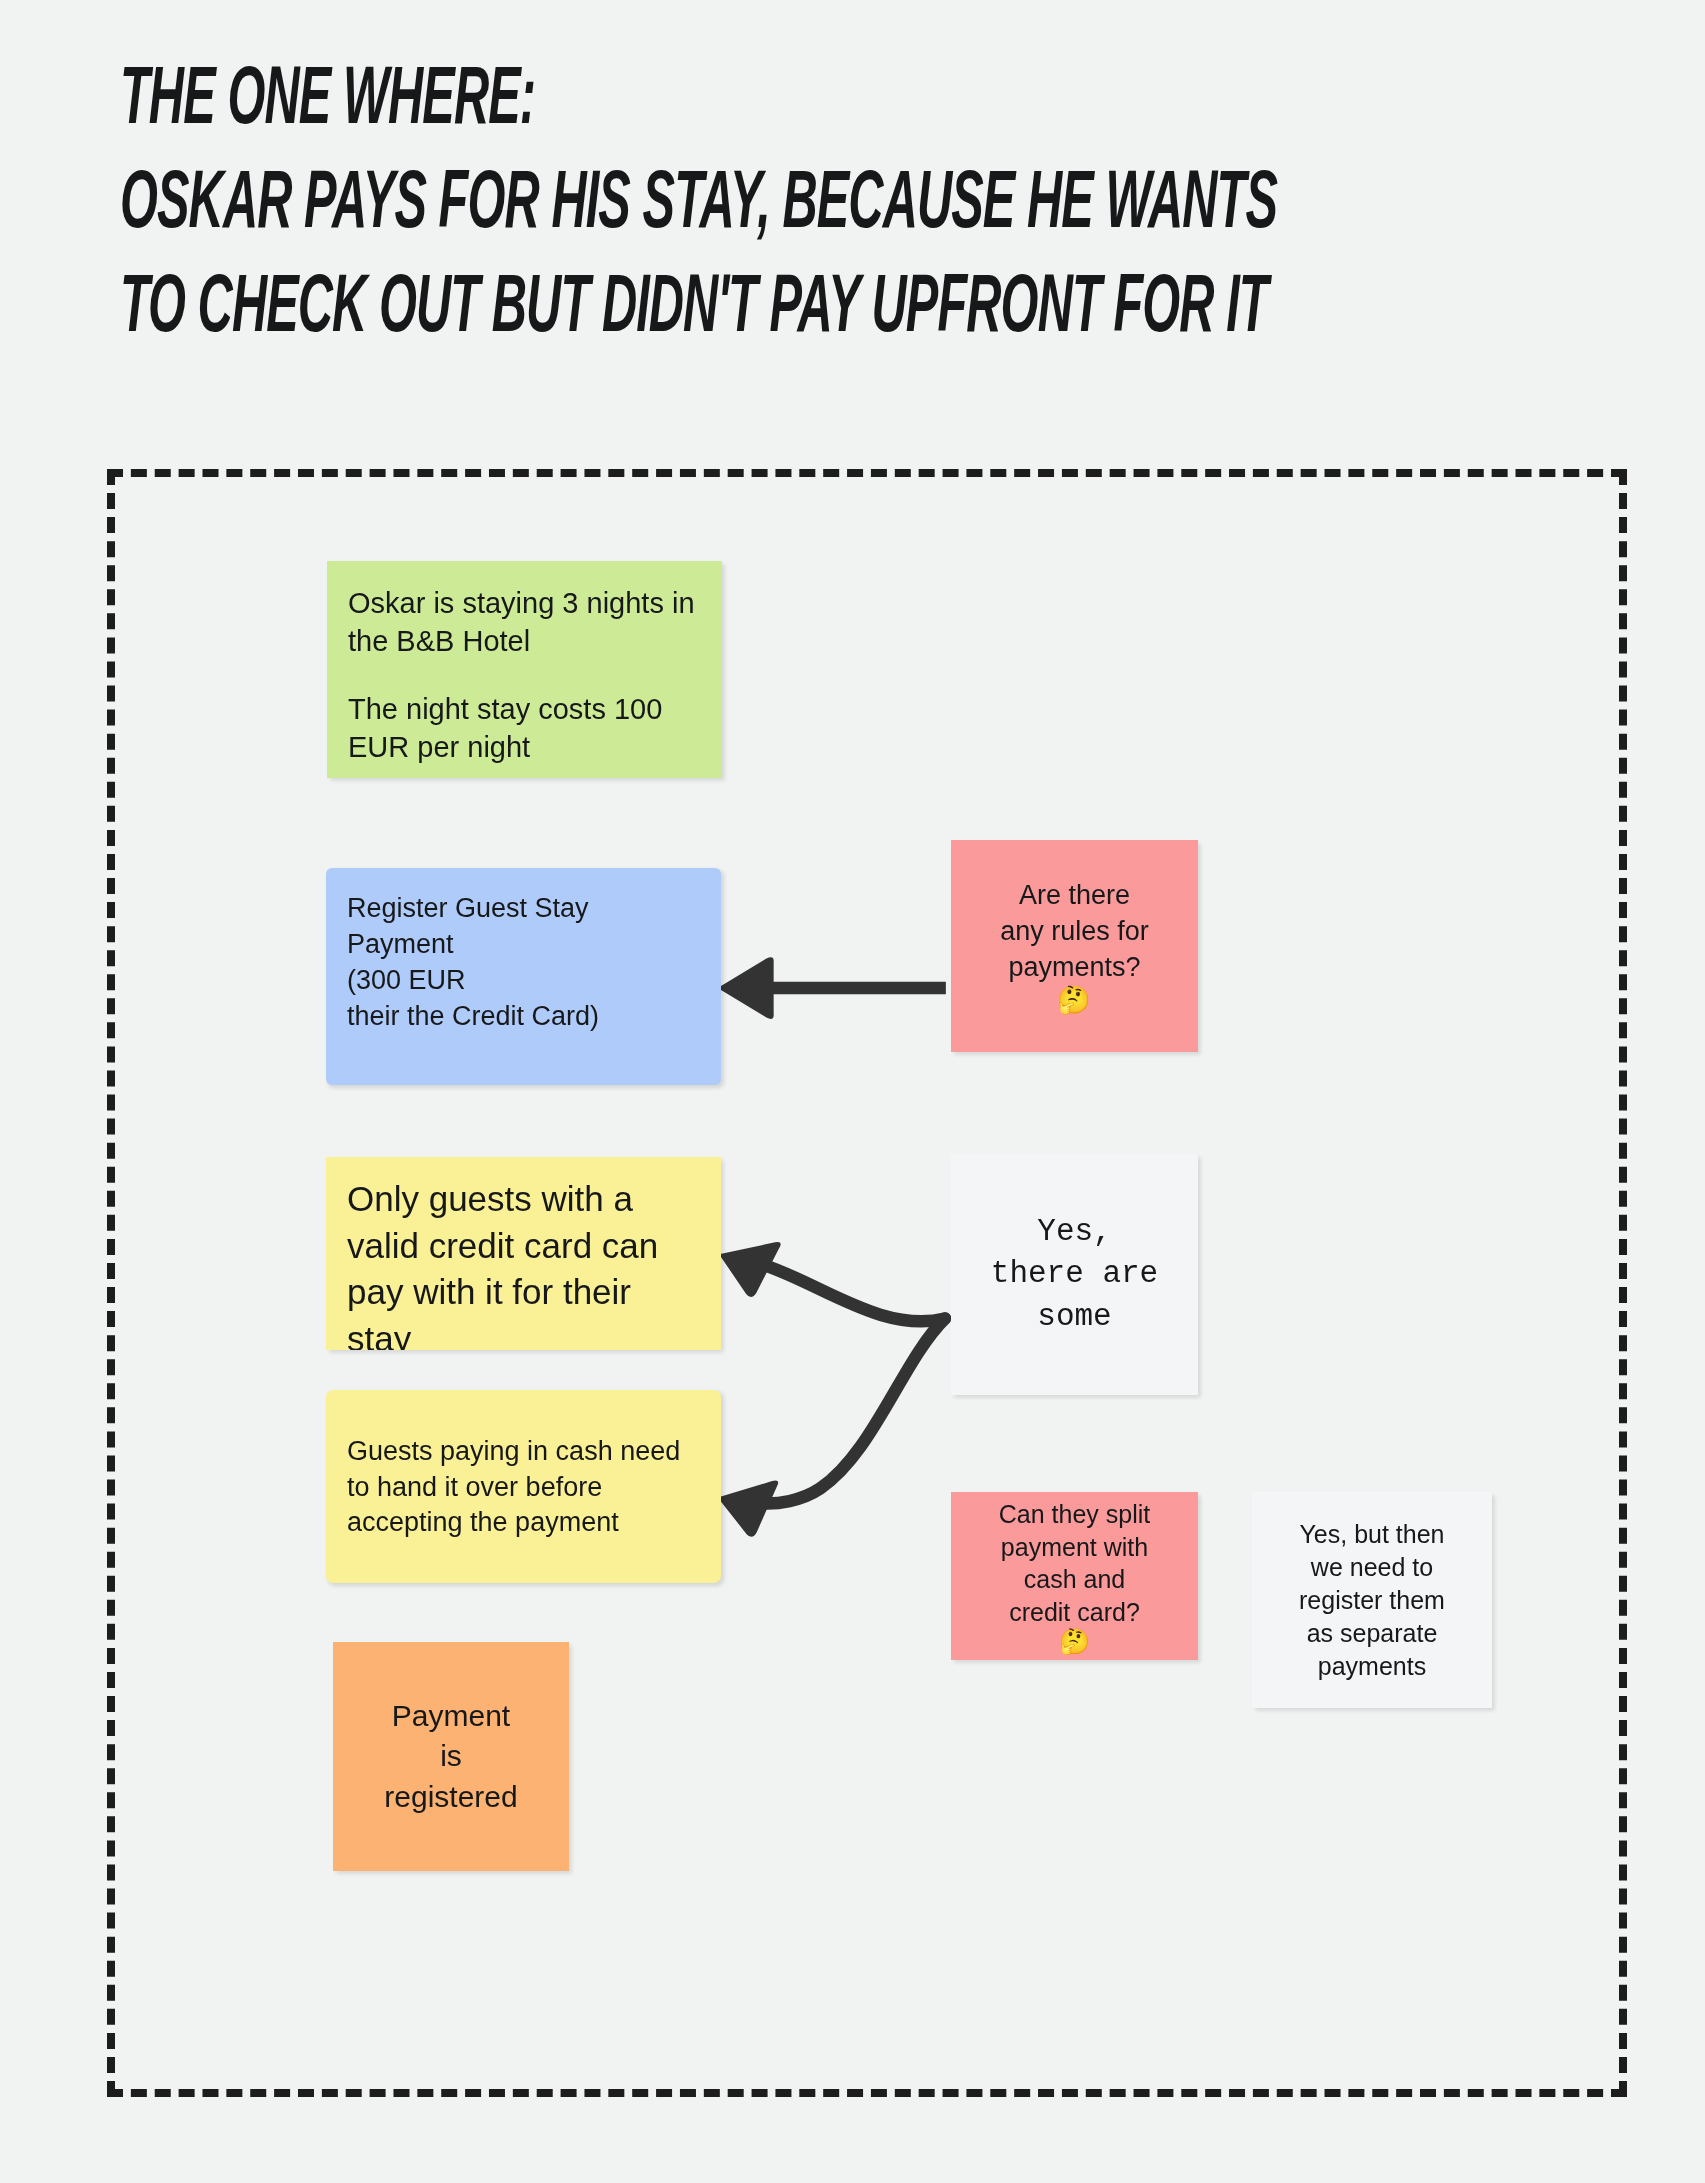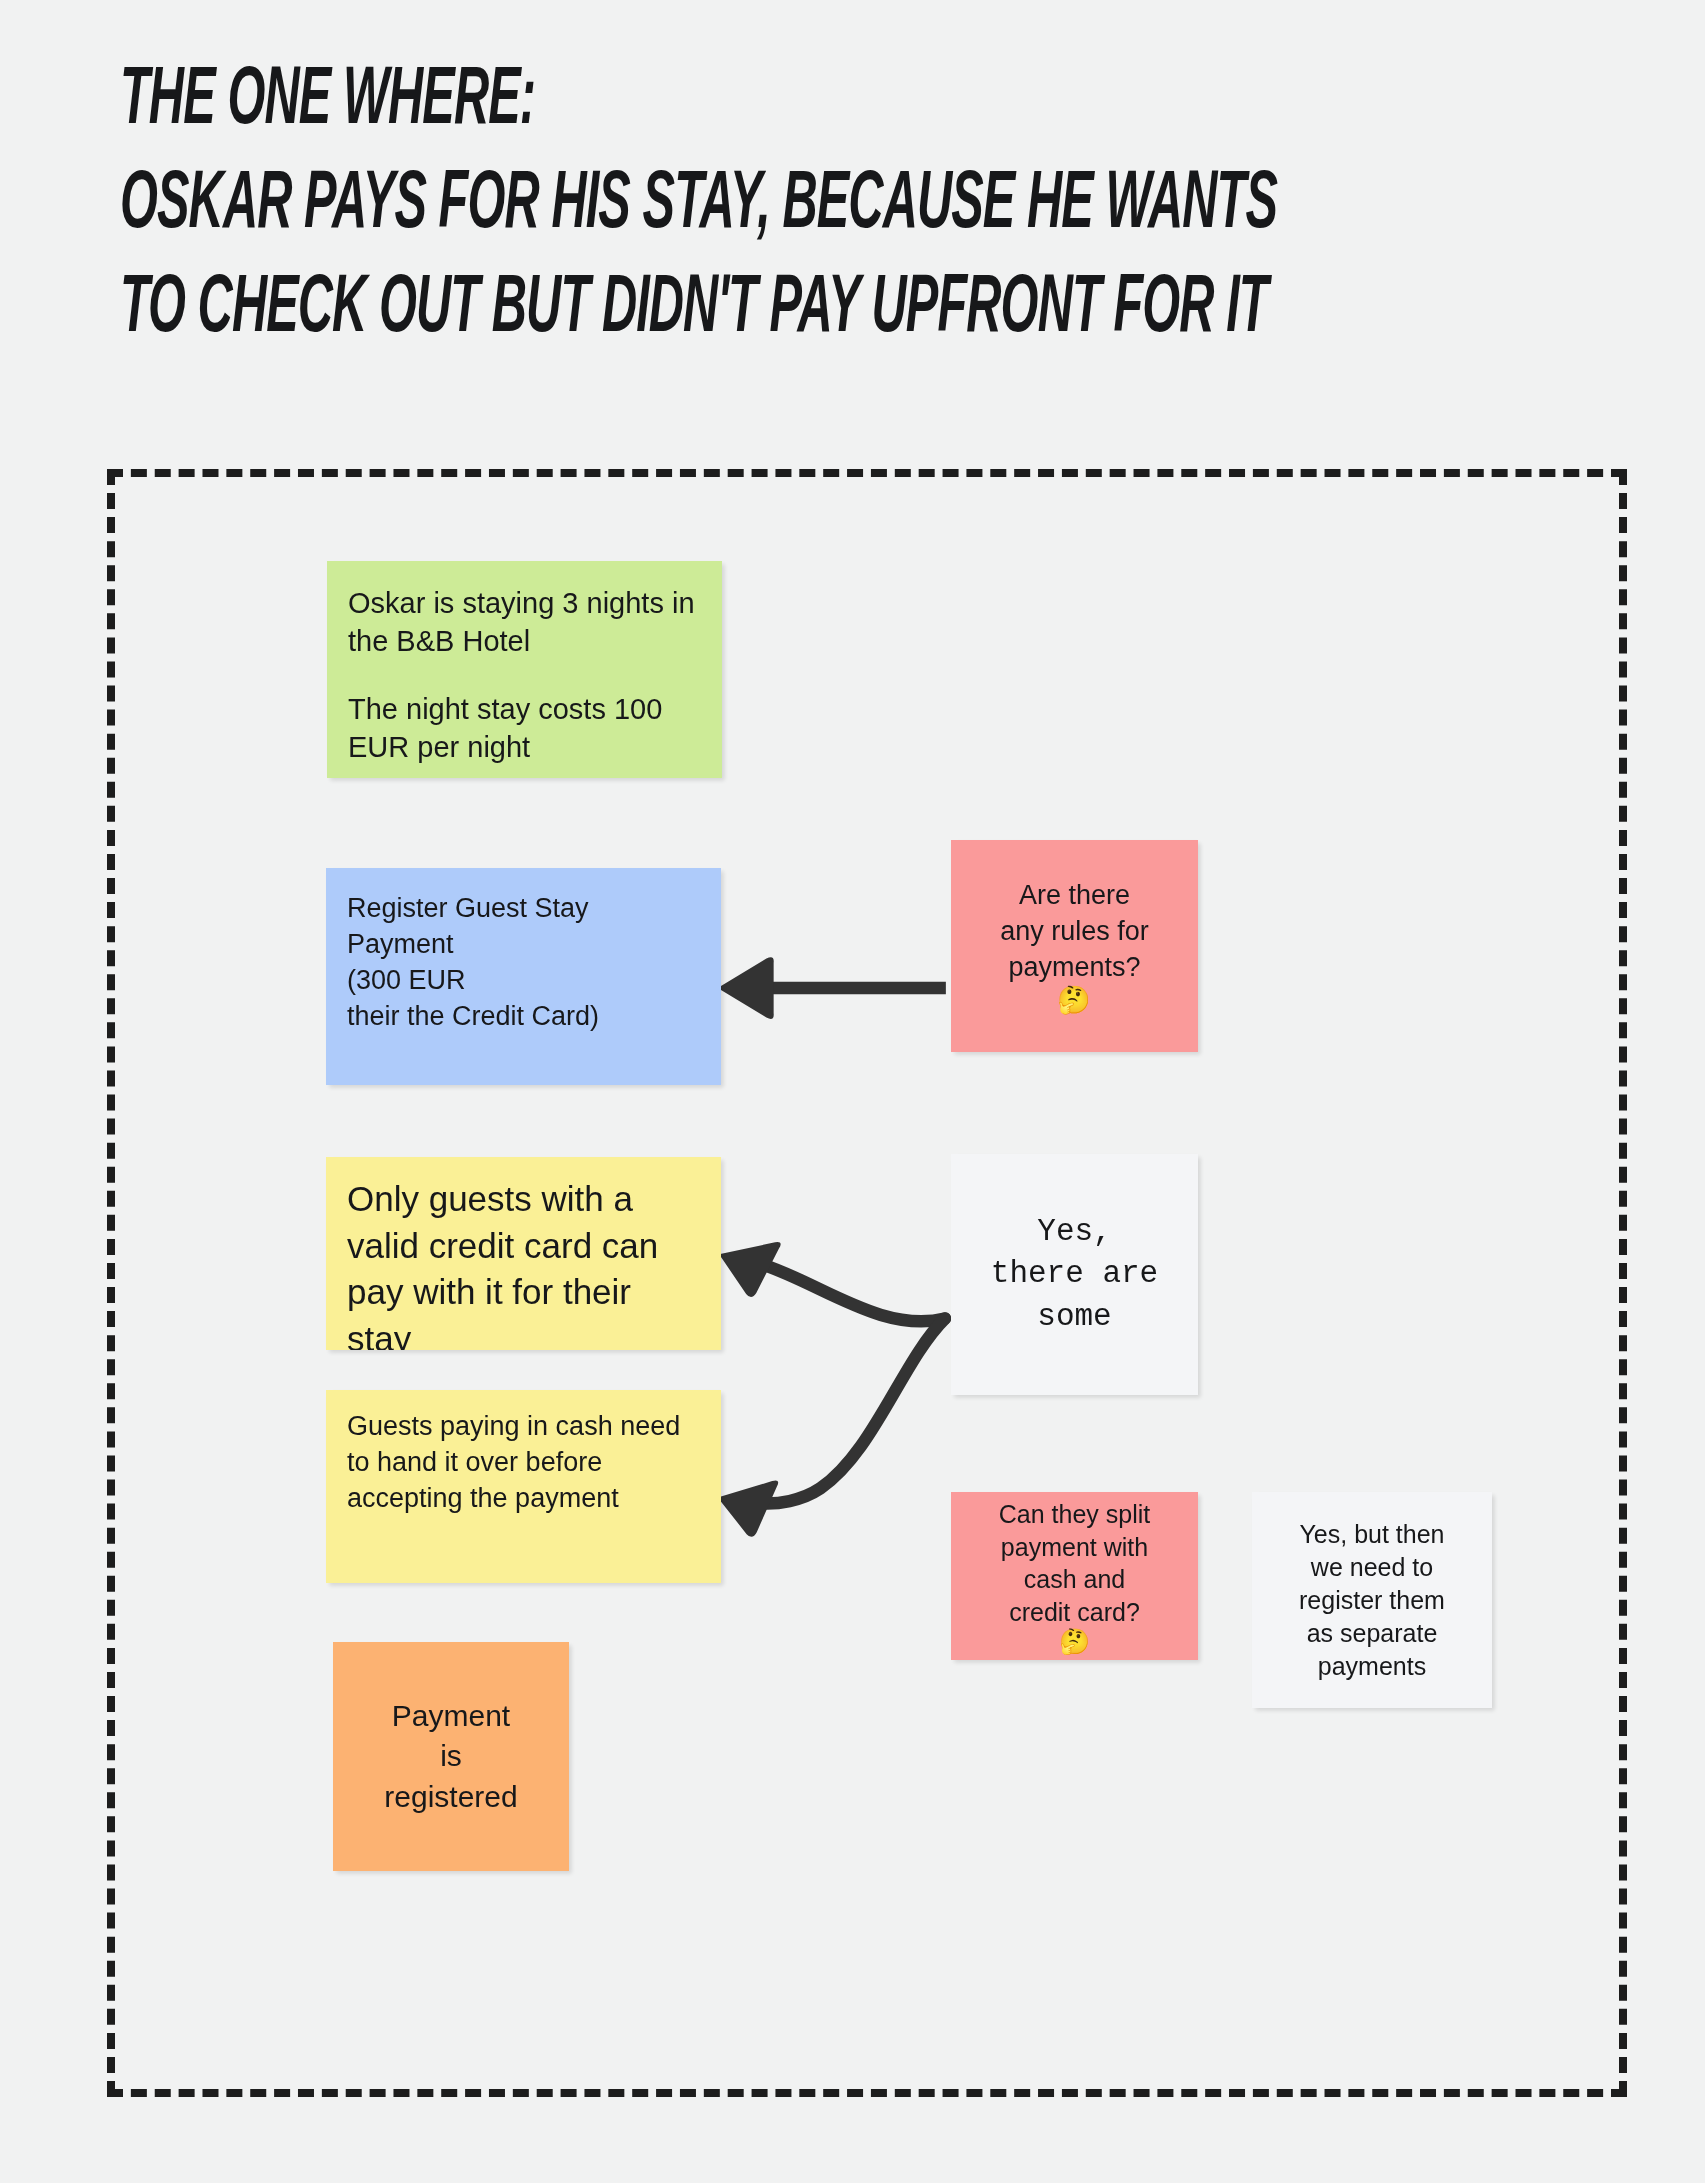--- a/index.html
+++ b/index.html
@@ -84,34 +84,36 @@
     padding: 24px 21px 19.3px 21px;
     font-size: 29px; line-height: 1.30;
     justify-content: flex-start;
   }
   #note-blue {
     left: 326px; top: 868px; width: 395px; height: 217px;
     background: #aecbfa;
     padding: 23px 21px 21px 21px;
     font-size: 27px; line-height: 1.33;
     justify-content: flex-start;
+    border-radius: 6px;
   }
   #note-yellow-1 {
     left: 326px; top: 1157px; width: 395px; height: 193px;
     background: #faf096;
     padding: 19.3px 21px 17.4px 21px;
     font-size: 35px; line-height: 1.33;
     justify-content: flex-start;
   }
   #note-yellow-2 {
     left: 326px; top: 1390px; width: 395px; height: 193px;
     background: #faf096;
     padding: 19.3px 21px 17.4px 21px;
     font-size: 27px; line-height: 1.33;
-    justify-content: flex-start;
+    justify-content: center;
+    border-radius: 7px;
   }
   #note-orange {
     left: 333px; top: 1642px; width: 236px; height: 229px;
     background: #fcb272;
     padding: 14.5px 11.6px;
     font-size: 30px; line-height: 1.34;
   }
   #note-red-1 {
     left: 951px; top: 840px; width: 247px; height: 212px;
     background: #fa9a9a;

